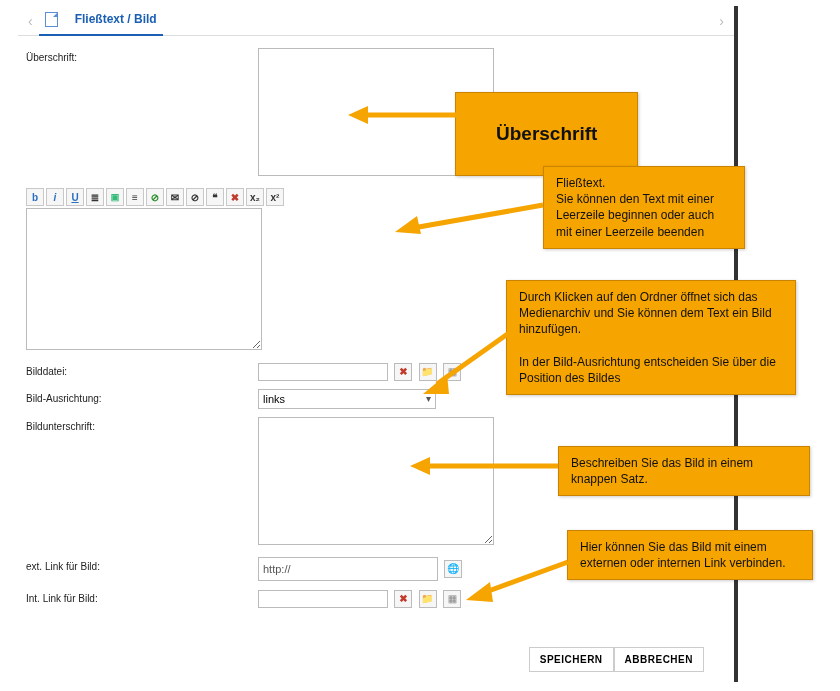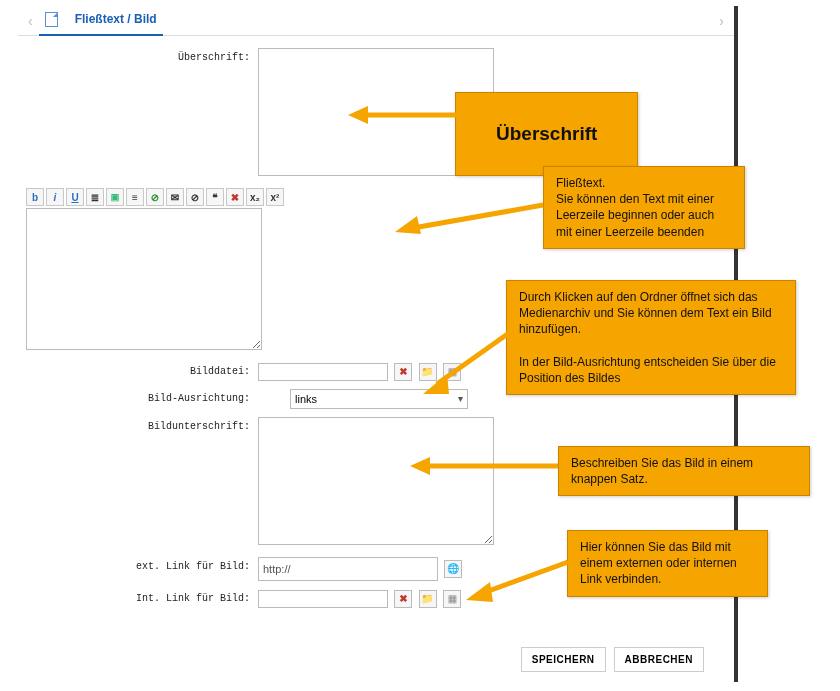--- a/index.html
+++ b/index.html
@@ -47,39 +47,37 @@
   }
   .form {
     padding: 12px 8px 8px 8px;
   }
   .row {
     display: flex; align-items: flex-start;
     margin-bottom: 8px;
   }
   .lbl {
     width: 232px;
-    text-align: right;
     font-size: 10px;
     padding-right: 8px;
     padding-top: 4px;
     color: #222;
-    font-family: Liberation Mono, monospace;
   }
   .field textarea, .field input[type=text], .field .select, .field .fileinput {
     border: 1px solid #bbb;
     font-size: 11px;
     padding: 2px 4px;
     background: #fff;
   }
   .ta-lg   { width: 236px; height: 128px; }
   .ta-rich { width: 236px; height: 142px; background:#fefefe; }
   .ta-mid  { width: 236px; height: 128px; }
   .inp-sm  { width: 180px; height: 24px; background:#f4f4f4; color:#555;}
   .fileinput { width: 130px; height: 18px; background:#f4f4f4; display:inline-block; vertical-align:middle;}
-  .select  { width: 178px; height: 20px; display:flex; align-items:center; justify-content:space-between; padding:0 6px; cursor:pointer;margin-left:32px;}
+  .select  { width: 178px; height: 20px; display:flex; align-items:center; justify-content:space-between; padding:0 6px; cursor:pointer;}
   .select .caret { font-size:10px; color:#555;}
   .toolbar {
     display:flex; gap:2px; margin-bottom:2px;
   }
   .tb-btn {
     width:18px; height:18px;
     border:1px solid #c8c8c8;
     background:#f6f6f6;
     font-size:10px; font-weight:bold;
     display:flex; align-items:center; justify-content:center;
@@ -94,21 +92,21 @@
     display:inline-flex;align-items:center;justify-content:center;
     font-size:10px;cursor:pointer;margin-left:2px;vertical-align:middle;
     background:#f6f6f6;
   }
   .inline-btn.redx{color:#c0392b;font-weight:bold;}
   .inline-btn.folder{color:#d68b00;}
   .inline-btn.sheet{color:#888;}
   .inline-btn.globe{color:#2a6fbf;}
   .footer {
     position:absolute; right:30px; bottom:10px;
-    display:flex; gap:8px;
+    display:flex; 
   }
   .btn {
     border:1px solid #ccc; background:#fff;
     padding:6px 10px; font-size:10px; font-weight:bold;
     letter-spacing:0.5px; cursor:pointer;
   }
   
   .callout {
     position:absolute;
     background:#f6a400;
@@ -235,17 +233,17 @@
   <line x1="90" y1="5" x2="18" y2="56" stroke="#f6a400" stroke-width="5"></line>
   <polygon points="4,66 28,46 30,66" fill="#f6a400"></polygon>
 </svg>
 
 <div class="callout" style="left:558px; top:446px; width:252px; font-weight:normal;">Beschreiben Sie das Bild in einem knappen Satz.</div>
 <svg class="arrow" style="left:410px; top:452px; width:150px; height:28px;">
   <line x1="148" y1="14" x2="18" y2="14" stroke="#f6a400" stroke-width="5"></line>
   <polygon points="0,14 20,5 20,23" fill="#f6a400"></polygon>
 </svg>
 
-<div class="callout" style="left:567px; top:530px; width:201px;">Hier können Sie das Bild mit einem externen oder internen Link verbinden.</div>
+<div class="callout" style="left:567px; top:530px; width:246px;">Hier können Sie das Bild mit einem externen oder internen Link verbinden.</div>
 <svg class="arrow" style="left:463px; top:555px; width:110px; height:50px;">
   <line x1="105" y1="7" x2="20" y2="38" stroke="#f6a400" stroke-width="5"></line>
   <polygon points="3,45 27,27 30,47" fill="#f6a400"></polygon>
 </svg>
 
 </body></html>

